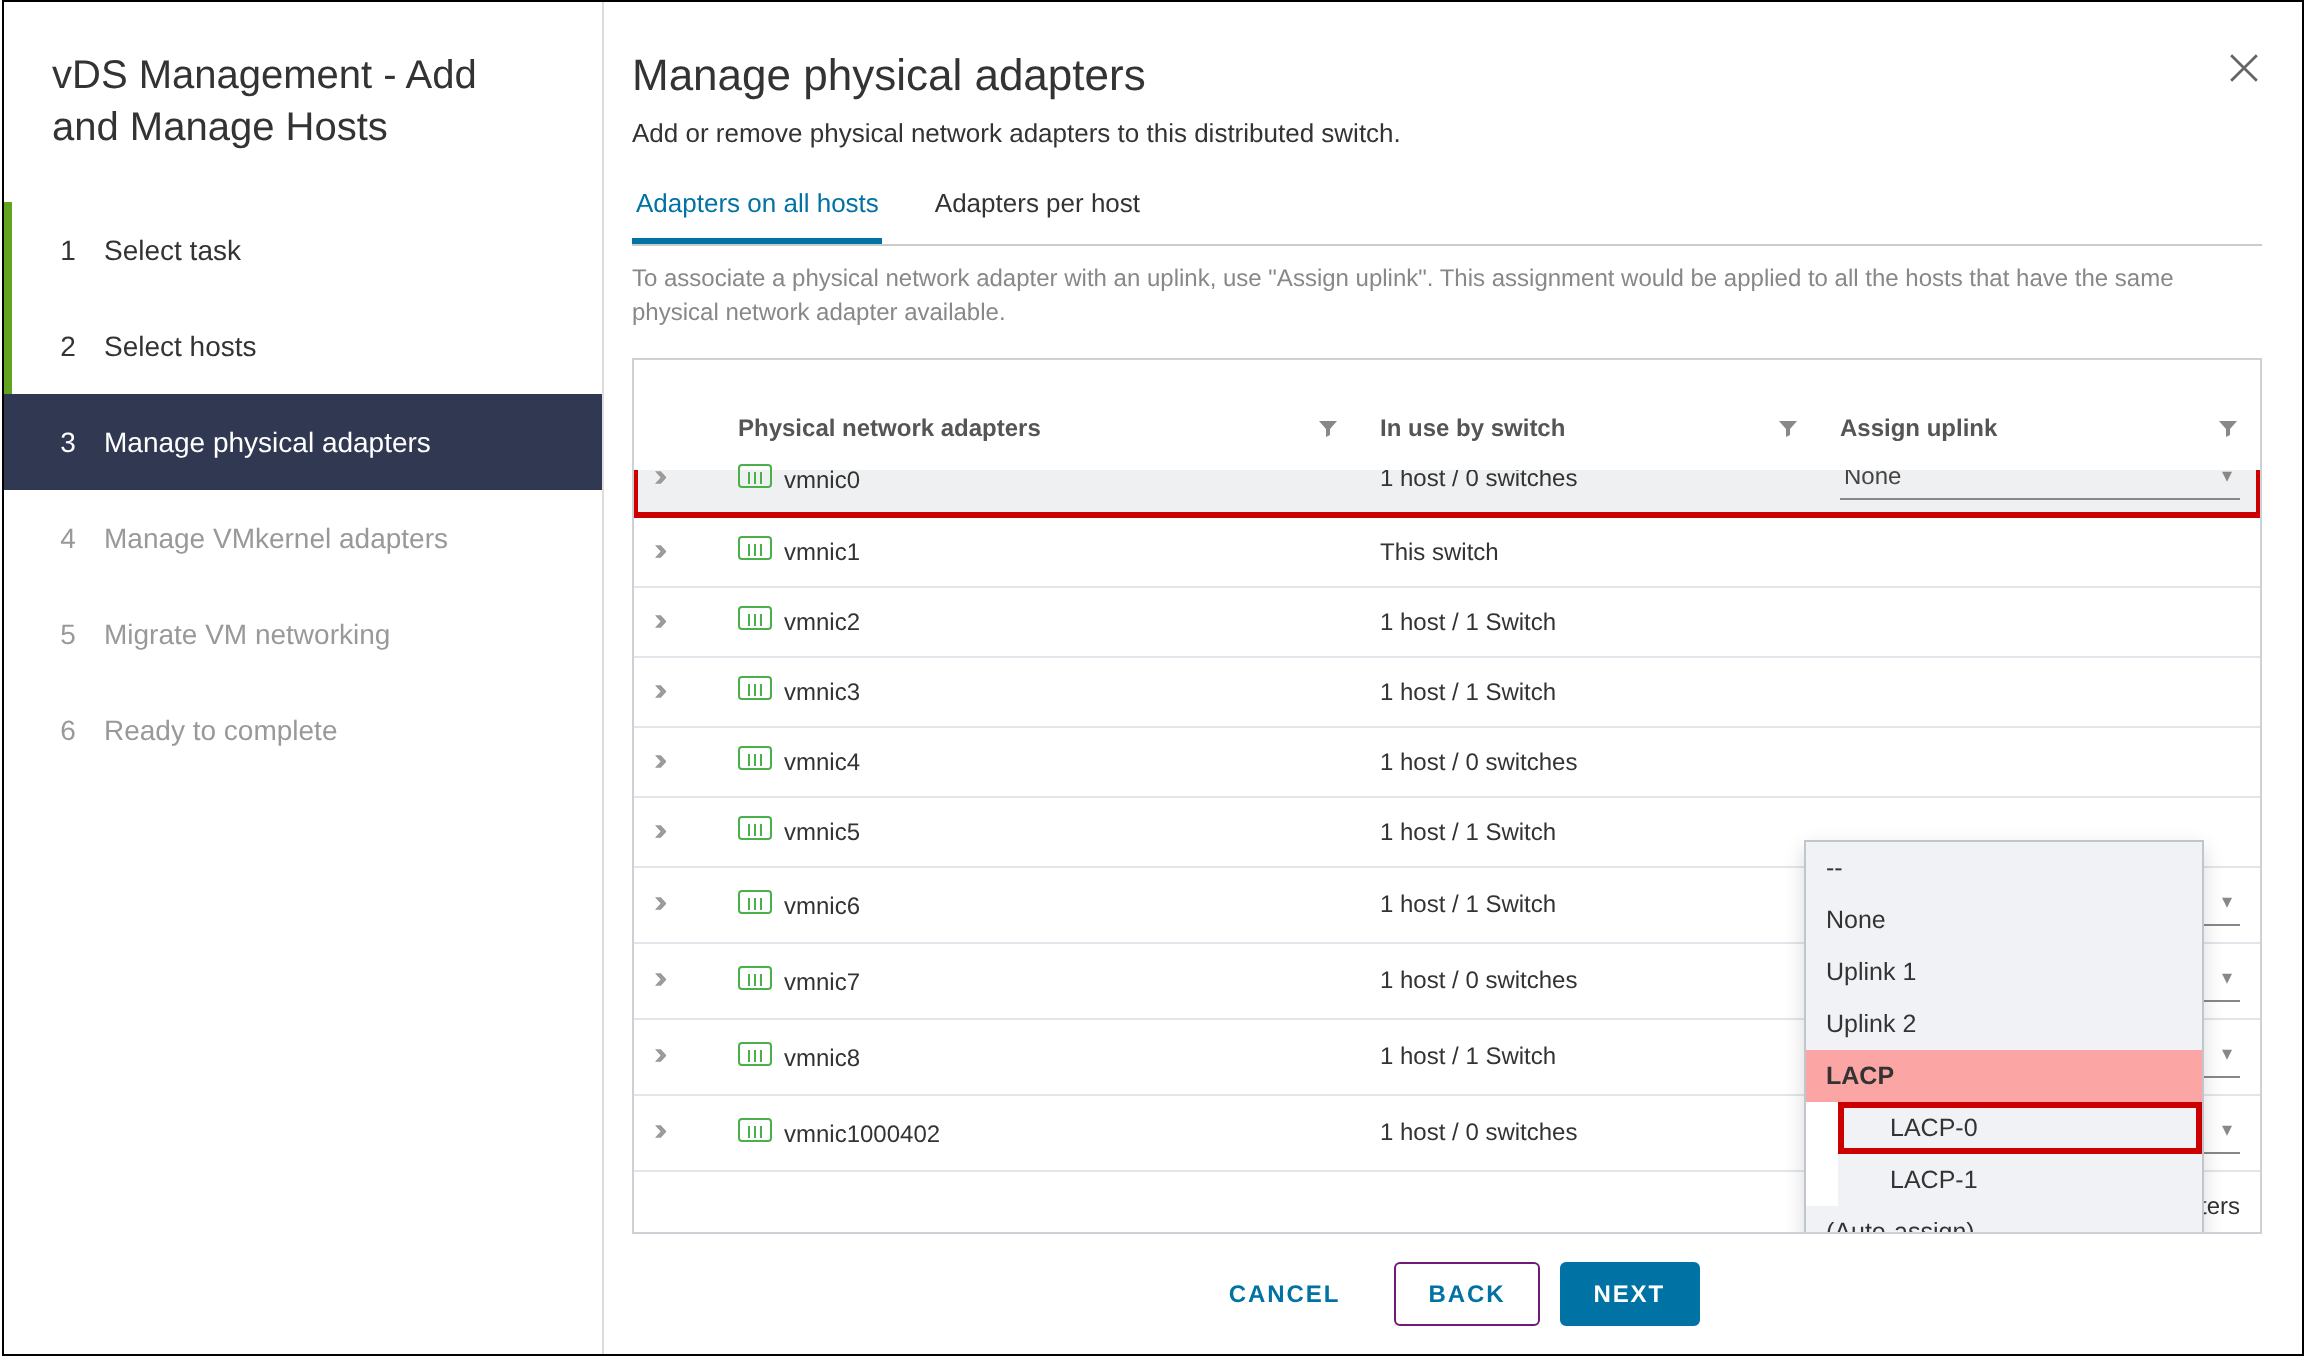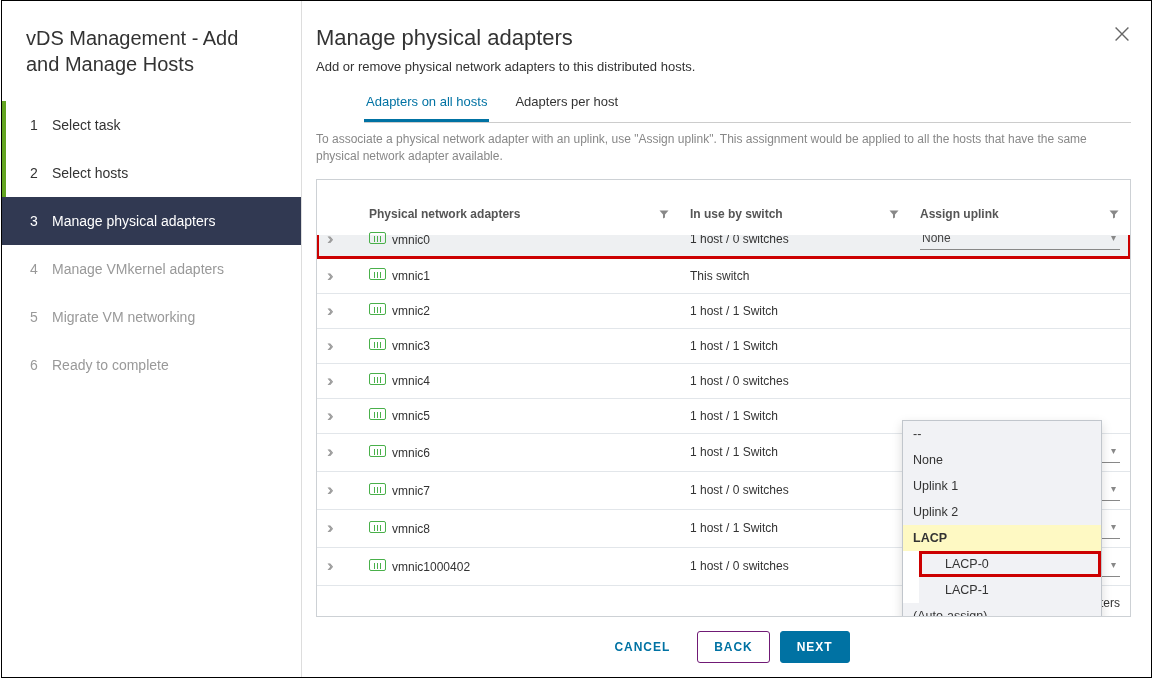--- a/index.html
+++ b/index.html
@@ -22,21 +22,21 @@
   .step.done { color: #333; border-left-color: #62a420; }
   .step.active { background: #313952; color: #fff; border-left-color: #313952; }
   .main {
     flex: 1; display: flex; flex-direction: column; padding: 20px 20px 14px 14px; position: relative;
   }
   .close-icon {
     position: absolute; right: 18px; top: 22px; width: 22px; height: 22px; cursor: pointer; color: #666;
   }
   .page-title { font-size: 22px; font-weight: 400; margin-bottom: 8px; padding-top: 4px; }
   .page-sub { font-size: 13px; color: #333; margin-bottom: 10px; }
-  .tabs { border-bottom: 1px solid #ccc; display: flex; gap: 24px; margin-left: 48px; }
+  .tabs { border-bottom: 1px solid #ccc; display: flex; gap: 24px; }
   .tab { padding: 10px 2px; font-size: 13px; color: #333; cursor: pointer; border-bottom: 3px solid transparent; }
   .tab.active { border-bottom-color: #0072a3; color: #0072a3; }
   .help { color: #888; font-size: 12px; padding: 8px 0 14px 0; line-height: 1.4; }
   .table-wrap { flex: 1; position: relative; border: 1px solid #cdd1d5; overflow: hidden; }
   .table-scroll { position: absolute; inset: 0; overflow-y: auto; }
   table { width: 100%; border-collapse: collapse; font-size: 12px; }
   thead th {
     text-align: left; font-weight: 600; font-size: 12px; color: #555;
     padding: 12px 10px; border-bottom: 1px solid #cdd1d5; background: #fff; position: sticky; top: 15px;
   }
@@ -53,21 +53,21 @@
   .uplink-select {
     display: flex; justify-content: space-between; align-items: center; border-bottom: 1px solid #888; padding: 2px 4px 4px 2px; color: #444; cursor: pointer;
   }
   .uplink-select .caret { color: #888; font-size: 10px; }
   .red-box { outline: 3px solid #cc0000; outline-offset: -2px; }
   .dropdown {
     position: absolute; right: 28px; top: 240px; width: 200px; background: #fff; border: 1px solid #c1c6cc;
     box-shadow: 0 4px 10px rgba(0,0,0,0.15); z-index: 20; font-size: 12.5px;
   }
   .dropdown .dd-item { padding: 6px 10px; cursor: pointer; background: #f1f2f5; color: #333; }
-  .dropdown .dd-item.header { font-weight: 600; background: #fef9c3; }
+  .dropdown .dd-item.header { font-weight: 600; background: #fca5a5; }
   .dropdown .dd-item.child { padding-left: 26px; margin-left: 16px; }
   .dropdown .dd-item.hl { outline: 3px solid #cc0000; outline-offset: -3px; }
   .table-footer {
     position: absolute; bottom: 0; right: 0; background: #fff; padding: 6px 10px; font-size: 12px; color: #333;
   }
   .footer-btns { display: flex; justify-content: center; gap: 10px; padding-top: 14px; }
   .btn { font-size: 12px; letter-spacing: 0.08em; padding: 8px 16px; border-radius: 3px; cursor: pointer; border: 1px solid transparent; background: transparent; font-weight: 600; }
   .btn.cancel { color: #0072a3; }
   .btn.back { border: 1px solid #701a75; color: #0072a3; }
   .btn.next { background: #0072a3; color: #fff; border: 1px solid #0072a3; }
@@ -111,21 +111,21 @@
       </ul>
   </div>
 
   <div class="main">
     <div class="close-icon">
       <svg viewBox="0 0 24 24" width="22" height="22">
           <path d="M5 5 L19 19 M19 5 L5 19" stroke="#666" stroke-width="1.5" fill="none"></path>
         </svg>
     </div>
     <div class="page-title">Manage physical adapters</div>
-    <div class="page-sub">Add or remove physical network adapters to this distributed hosts.</div>
+    <div class="page-sub">Add or remove physical network adapters to this distributed switch.</div>
 
     <div class="tabs" id="tabs">
         <div class="tab active">Adapters on all hosts</div>
         <div class="tab">Adapters per host</div>
       </div>
     <div class="help">To associate a physical network adapter with an uplink, use "Assign uplink". This assignment would be applied to all the hosts that have the same physical network adapter available.</div>
 
     <div class="table-wrap">
       <div class="table-scroll">
         <table>

